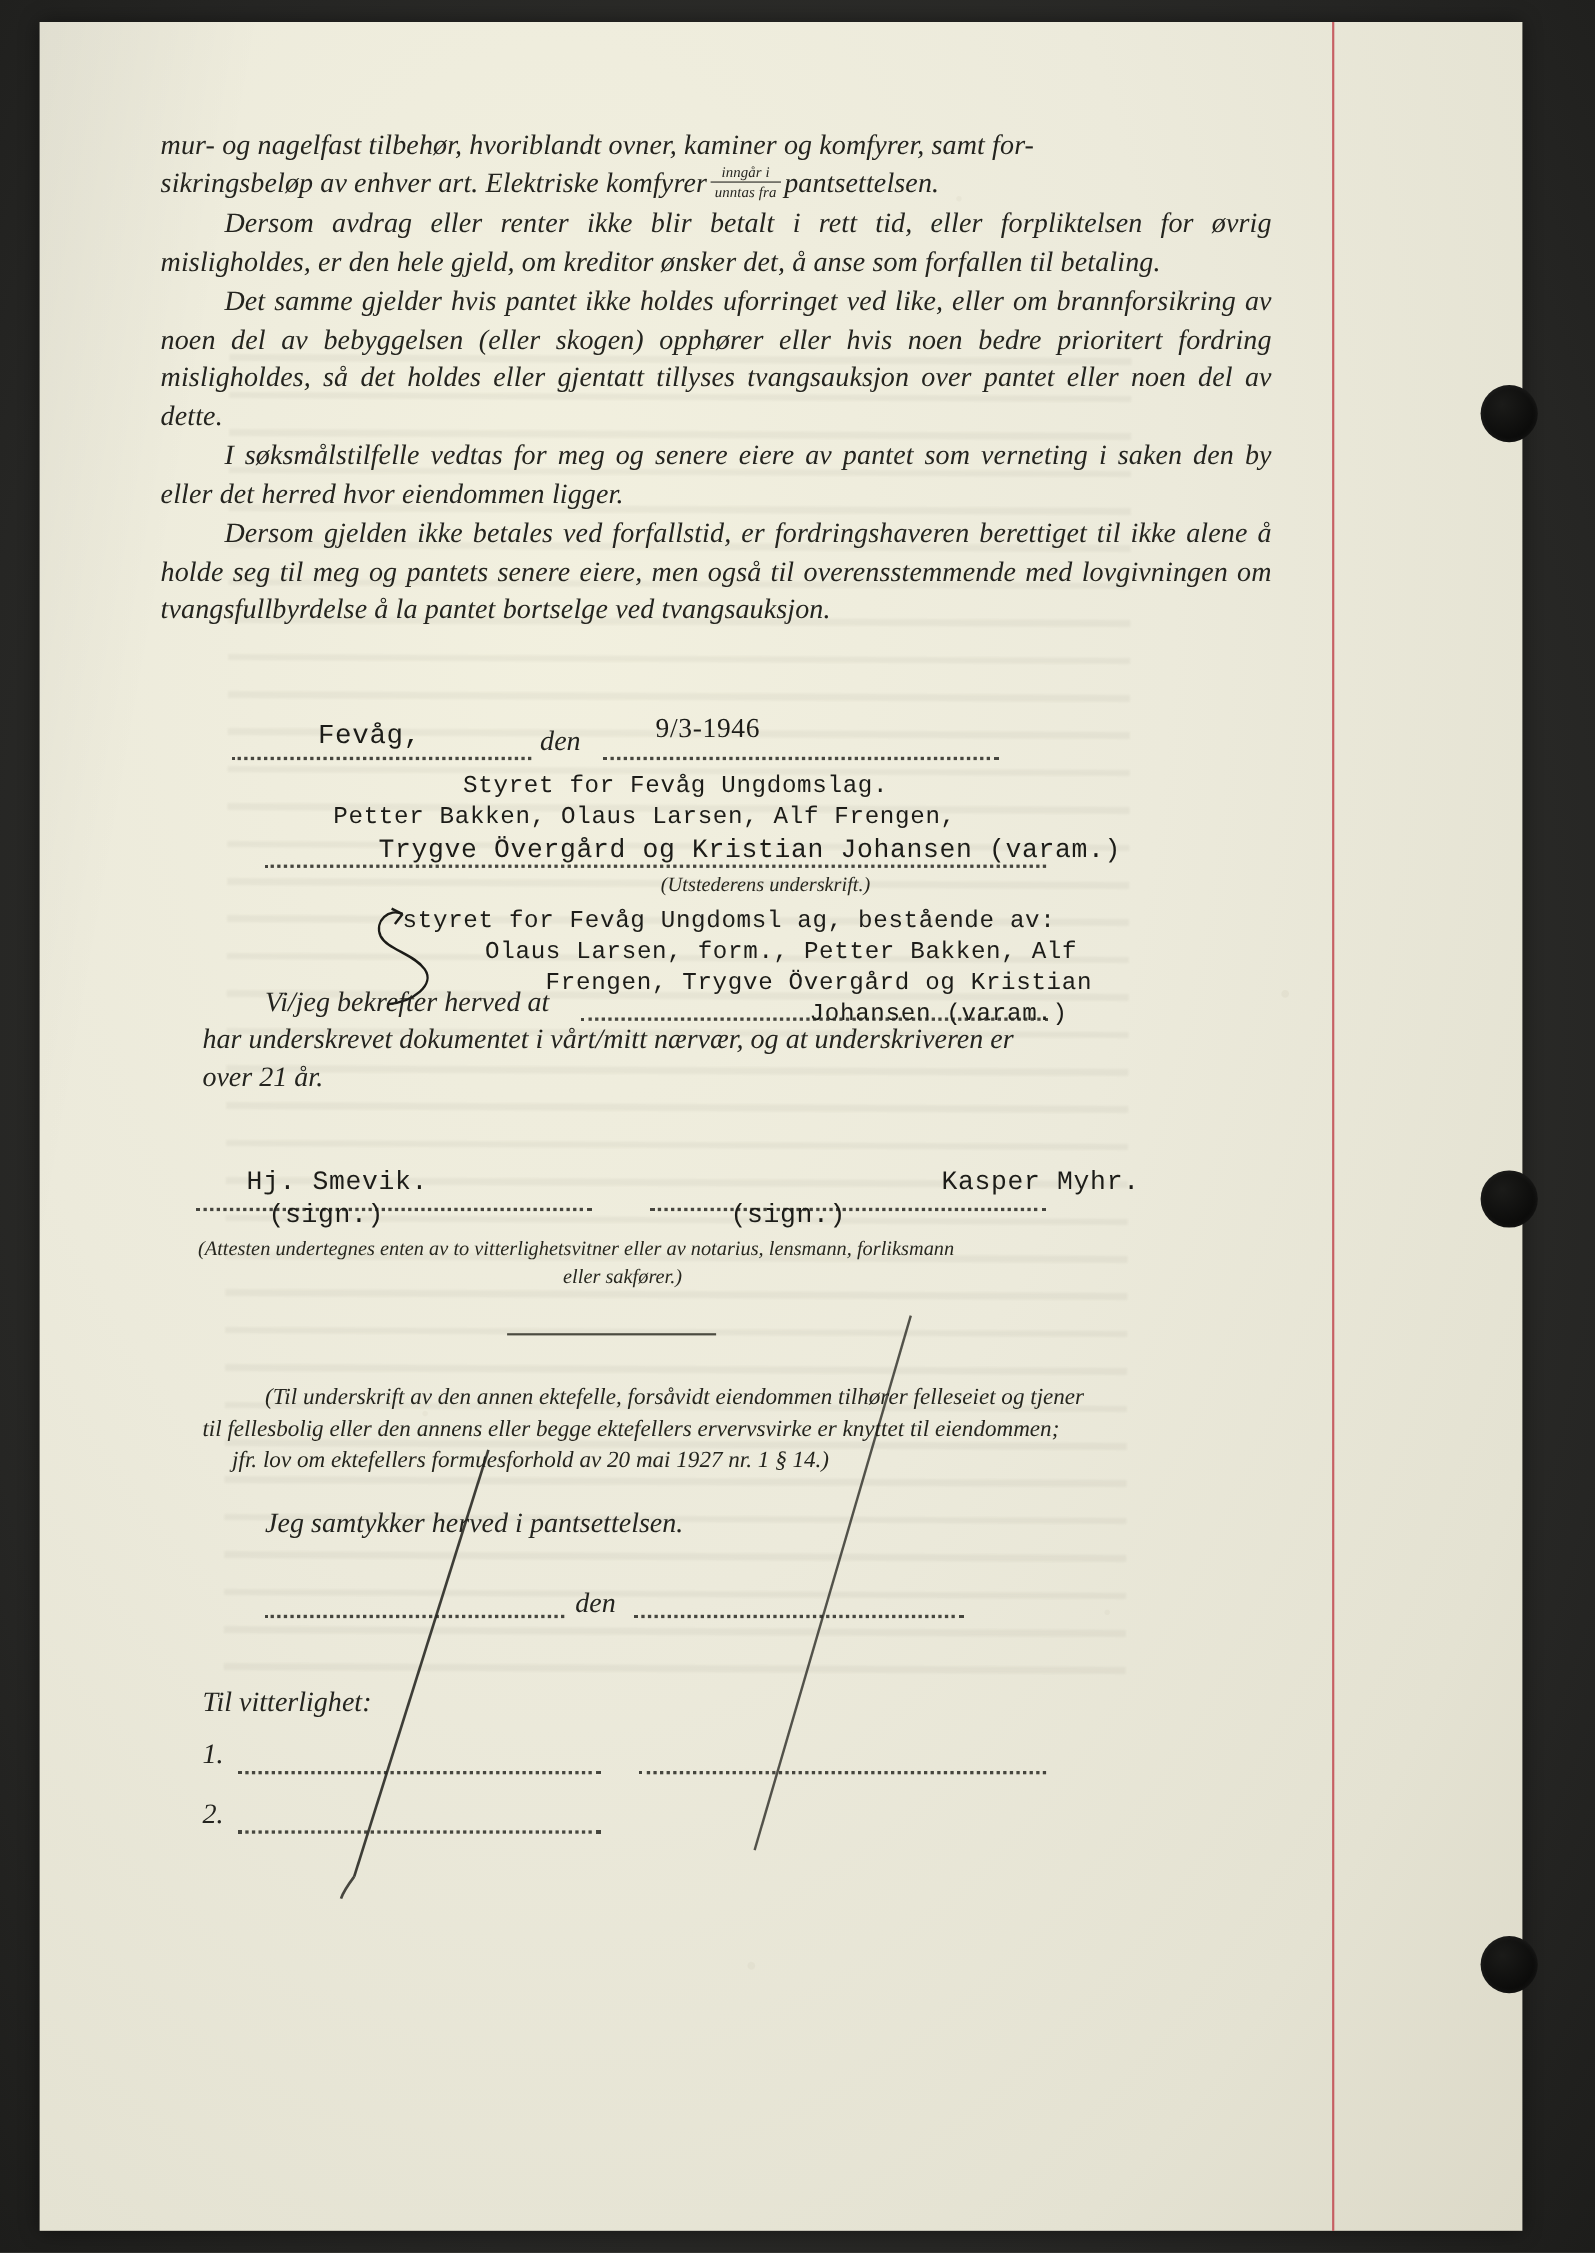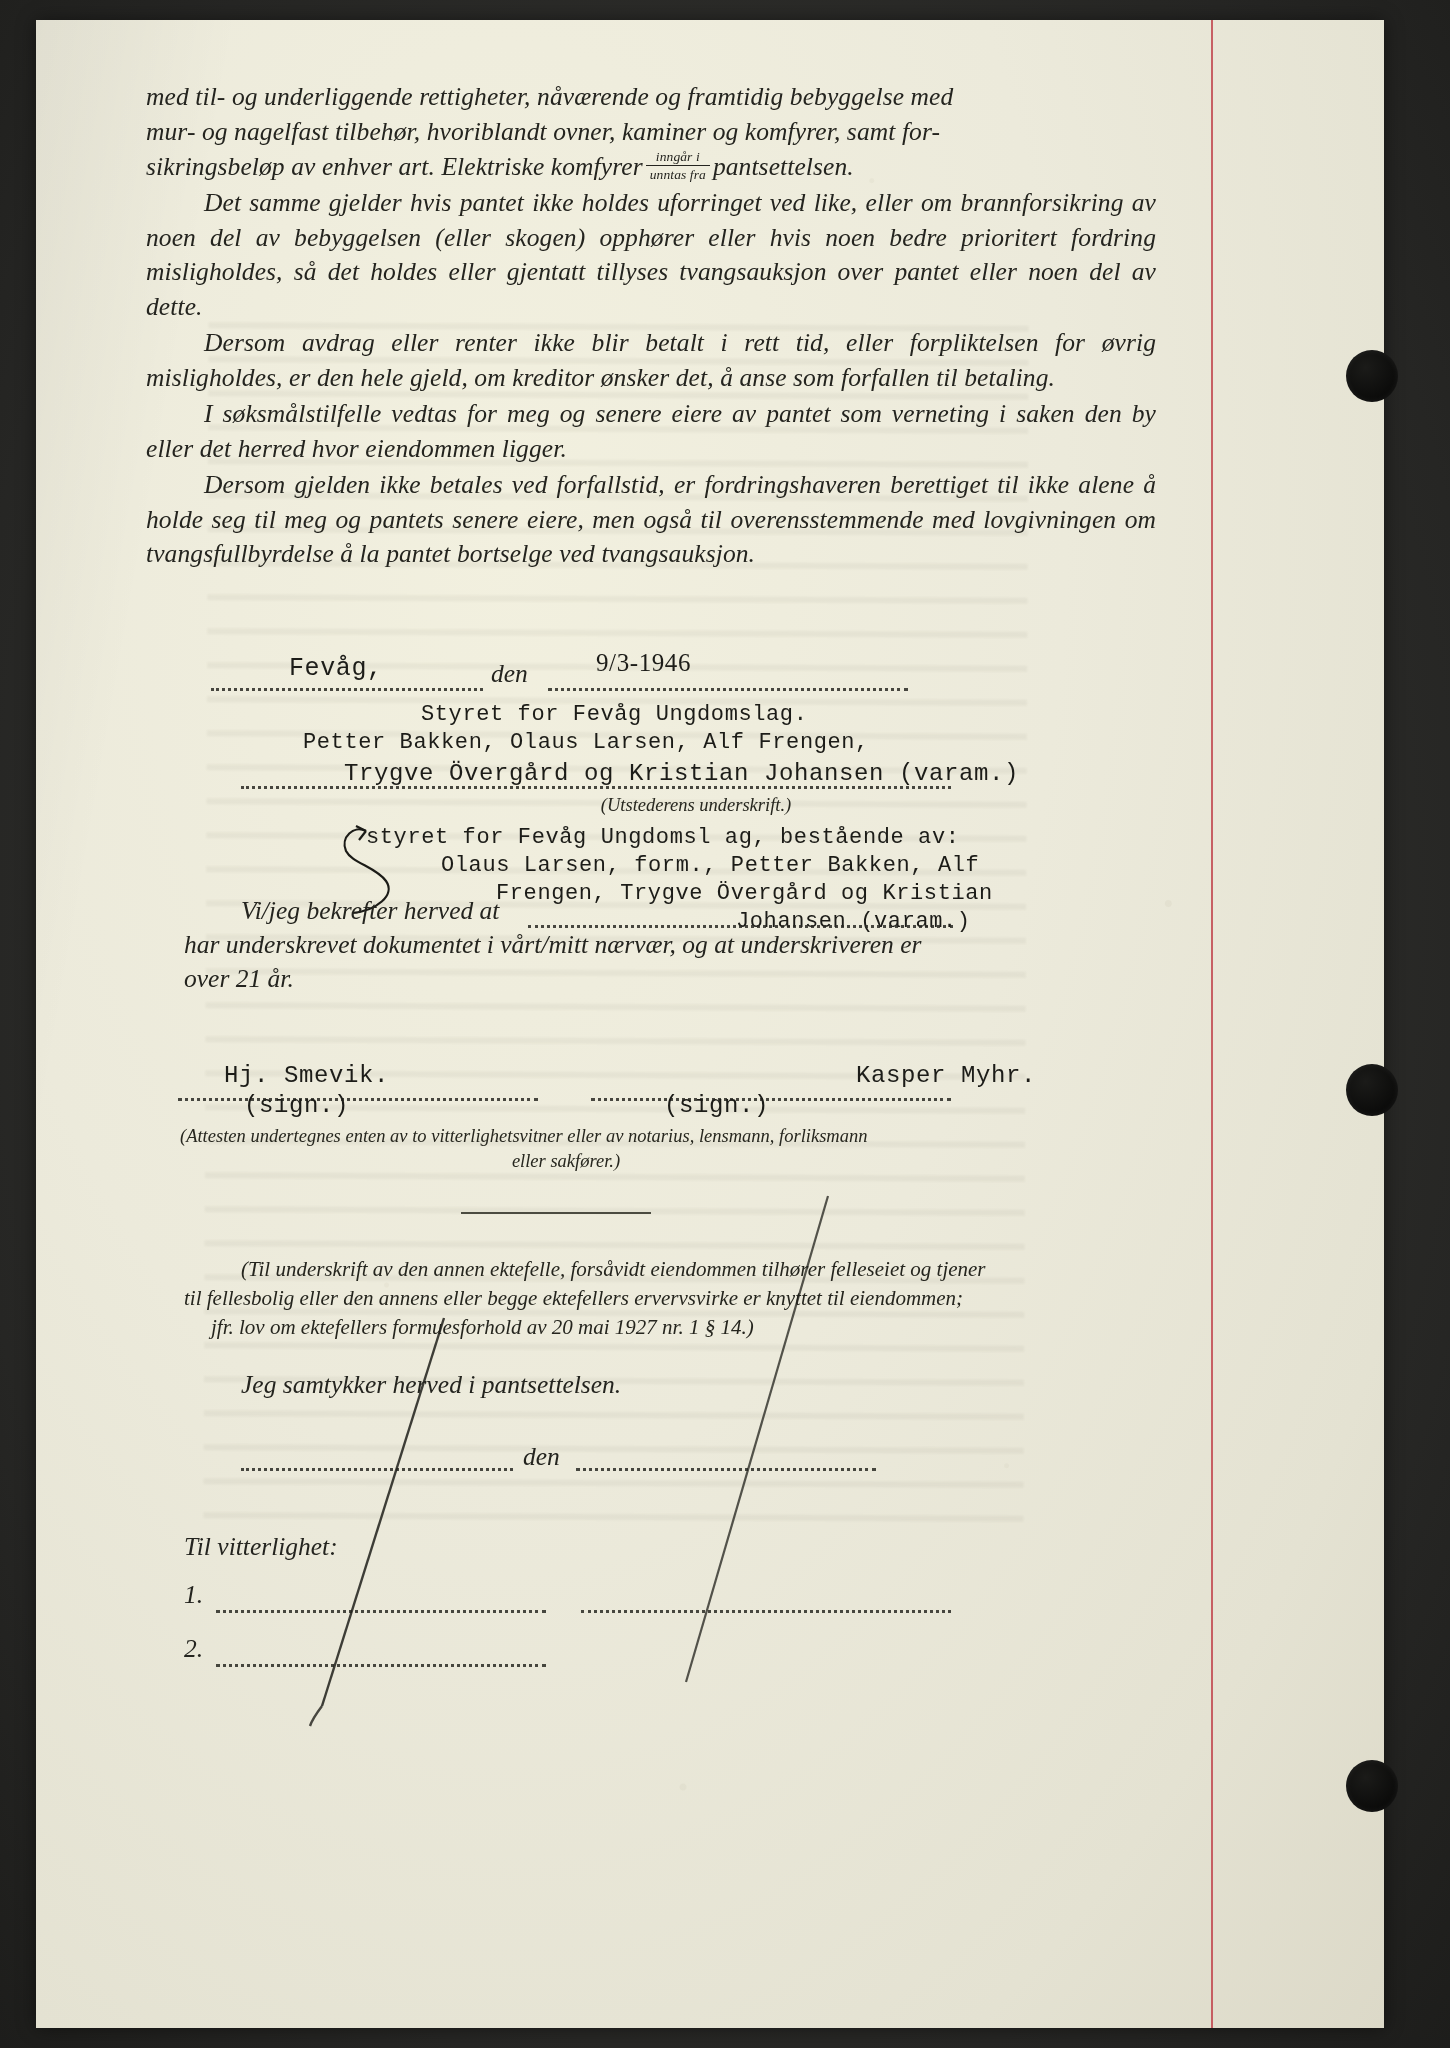--- a/index.html
+++ b/index.html
@@ -190,27 +190,27 @@
 
     <div class="punch p1"></div>
     <div class="punch p2"></div>
     <div class="punch p3"></div>
 
     <div class="content">
 
       <div class="body-text">
 
         <p style="text-align:justify;">
-          <span>med til- og underliggende rettigheter, nåværende og framtidig bebyggelse med</span><br>
+          <br>
           <span>mur- og nagelfast tilbehør, hvoriblandt ovner, kaminer og komfyrer, samt for-</span><br>
           <span>sikringsbeløp av enhver art. Elektriske komfyrer</span><span class="frac"><span class="num">inngår i</span><span class="den">unntas fra</span></span><span>pantsettelsen.</span>
         </p>
 
+        <p class="indent">Dersom avdrag eller renter ikke blir betalt i rett tid, eller forpliktelsen for øvrig misligholdes, er den hele gjeld, om kreditor ønsker det, å anse som forfallen til betaling.</p>
         <p class="indent">Det samme gjelder hvis pantet ikke holdes uforringet ved like, eller om brannforsikring av noen del av bebyggelsen (eller skogen) opphører eller hvis noen bedre prioritert fordring misligholdes, så det holdes eller gjentatt tillyses tvangsauksjon over pantet eller noen del av dette.</p>
-        <p class="indent">Dersom avdrag eller renter ikke blir betalt i rett tid, eller forpliktelsen for øvrig misligholdes, er den hele gjeld, om kreditor ønsker det, å anse som forfallen til betaling.</p>
         <p class="indent">I søksmålstilfelle vedtas for meg og senere eiere av pantet som verneting i saken den by eller det herred hvor eiendommen ligger.</p>
         <p class="indent">Dersom gjelden ikke betales ved forfallstid, er fordringshaveren berettiget til ikke alene å holde seg til meg og pantets senere eiere, men også til overensstemmende med lovgivningen om tvangsfullbyrdelse å la pantet bortselge ved tvangsauksjon.</p>
       </div>
     </div>
 
     <div>
       <div class="dotline" style="left:175px; top:668px; width:272px;"></div>
       <div class="big-italic" style="position:absolute; left:455px; top:637px;">den</div>
       <div class="dotline" style="left:512px; top:668px; width:360px;"></div>
 

